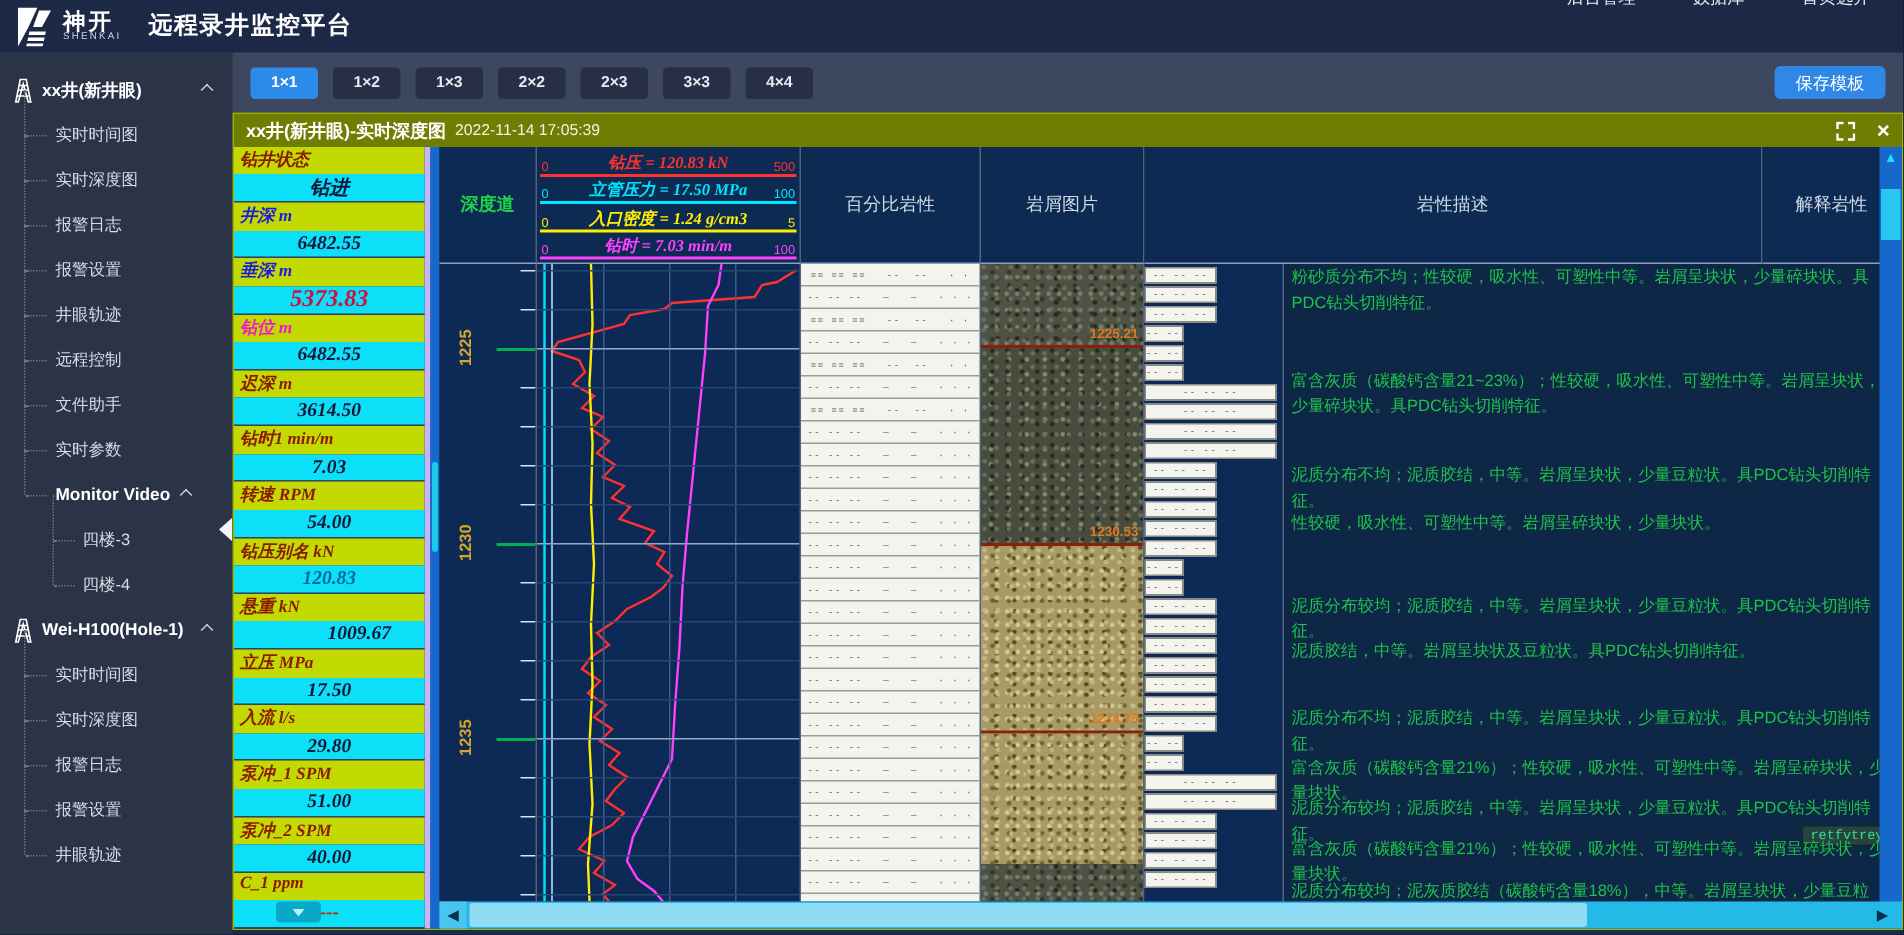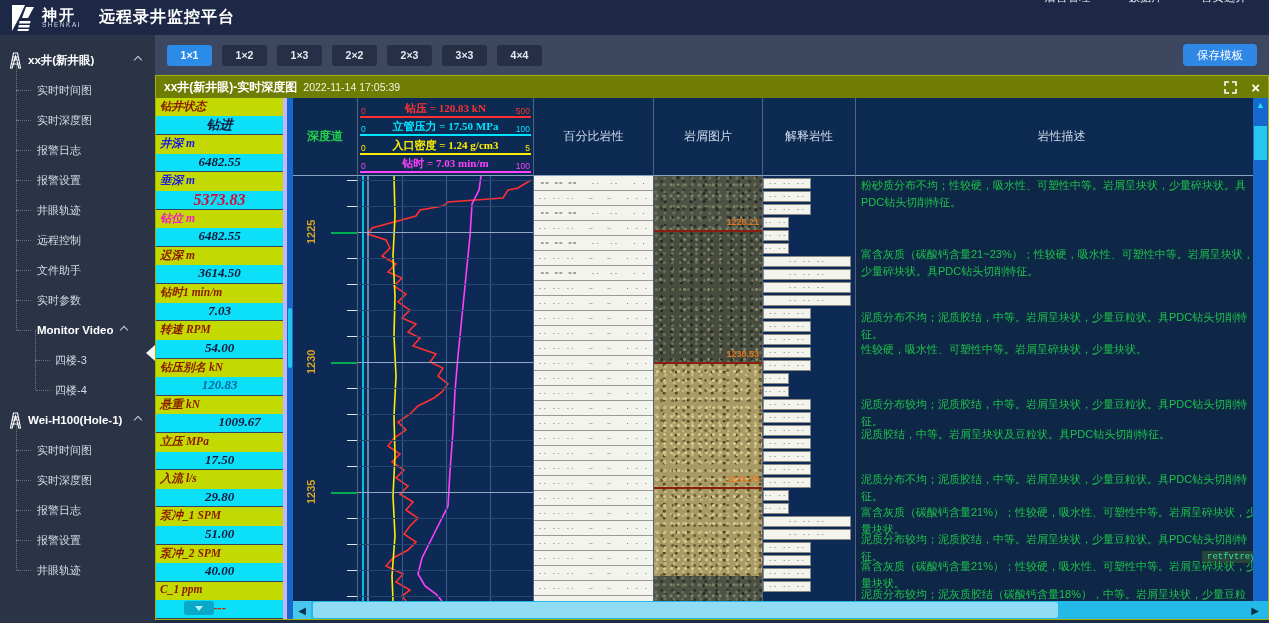--- a/index.html
+++ b/index.html
@@ -79,21 +79,21 @@
   .param-collapse { position:absolute; left:139px; top:240px; width:13px; height:38px; background:rgba(150,170,195,.55);
                     border-radius:7px; color:#fff; font-size:10px; display:flex; align-items:center; justify-content:center; cursor:pointer; }
 
   
   .chart-hd { position:absolute; left:137px; top:0; width:975px; height:78px; display:flex; }
   .chd-cell { border-right:1px solid #52627f; border-bottom:1px solid #8ba0bf; display:flex; align-items:center; justify-content:center;
               color:#cfd8e8; font-size:12px; background:#0d2b52; }
   .chd-depth { width:65px; color:#1fd24a; font-weight:bold; }
   .chd-curves { width:176px; flex-direction:column; justify-content:space-between; padding:2px 2px; }
   .legend-row { width:100%; height:18px; position:relative; font-size:10px; display:flex; align-items:flex-end; justify-content:center; }
-  .legend-row .nm { font-weight:bold; font-family:"Liberation Serif", serif; font-size:11px; white-space:nowrap; }
+  .legend-row .nm { font-weight:bold; font-style:italic; font-family:"Liberation Serif", serif; font-size:11px; white-space:nowrap; }
   .legend-row .mn { position:absolute; left:1px; bottom:0; font-size:8.5px; }
   .legend-row .mx { position:absolute; right:1px; bottom:0; font-size:8.5px; }
   .chd-percent { width:120px; } .chd-cutt { width:109px; } .chd-interp { width:93px; }
   .chd-desc { flex:1; }
 
   
   .chart-body { position:absolute; left:137px; top:78px; width:975px; height:425px; display:flex; }
   .col-depth { width:65px; position:relative; background:#0c2a55; border-right:1px solid #52627f; overflow:hidden; }
   .dtick-minor { position:absolute; right:0; width:10px; border-top:1px solid #dde4ee; }
   .dtick-major { position:absolute; right:0; width:26px; border-top:2px solid #00b050; }
@@ -354,22 +354,22 @@
               <span class="mx">5</span>
             </div>
             <div class="legend-row" style="border-bottom: 2px solid rgb(255, 64, 255); color: rgb(255, 64, 255);">
               <span class="mn">0</span>
               <span class="nm">钻时 = 7.03 min/m</span>
               <span class="mx">100</span>
             </div>
           </div>
         <div class="chd-cell chd-percent">百分比岩性</div>
         <div class="chd-cell chd-cutt">岩屑图片</div>
+        <div class="chd-cell chd-desc">岩性描述</div>
         <div class="chd-cell chd-interp">解释岩性</div>
-        <div class="chd-cell chd-desc">岩性描述</div>
       </div>
 
       <div class="chart-body">
         <div class="col-depth" id="depthcol">
             <div class="dtick-minor" style="top: 4px;"></div>
             <div class="dtick-minor" style="top: 30px;"></div>
             <div class="dtick-minor" style="top: 56px;"></div>
             <div class="dtick-minor" style="top: 82px;"></div>
             <div class="dtick-minor" style="top: 108px;"></div>
             <div class="dtick-minor" style="top: 134px;"></div>

